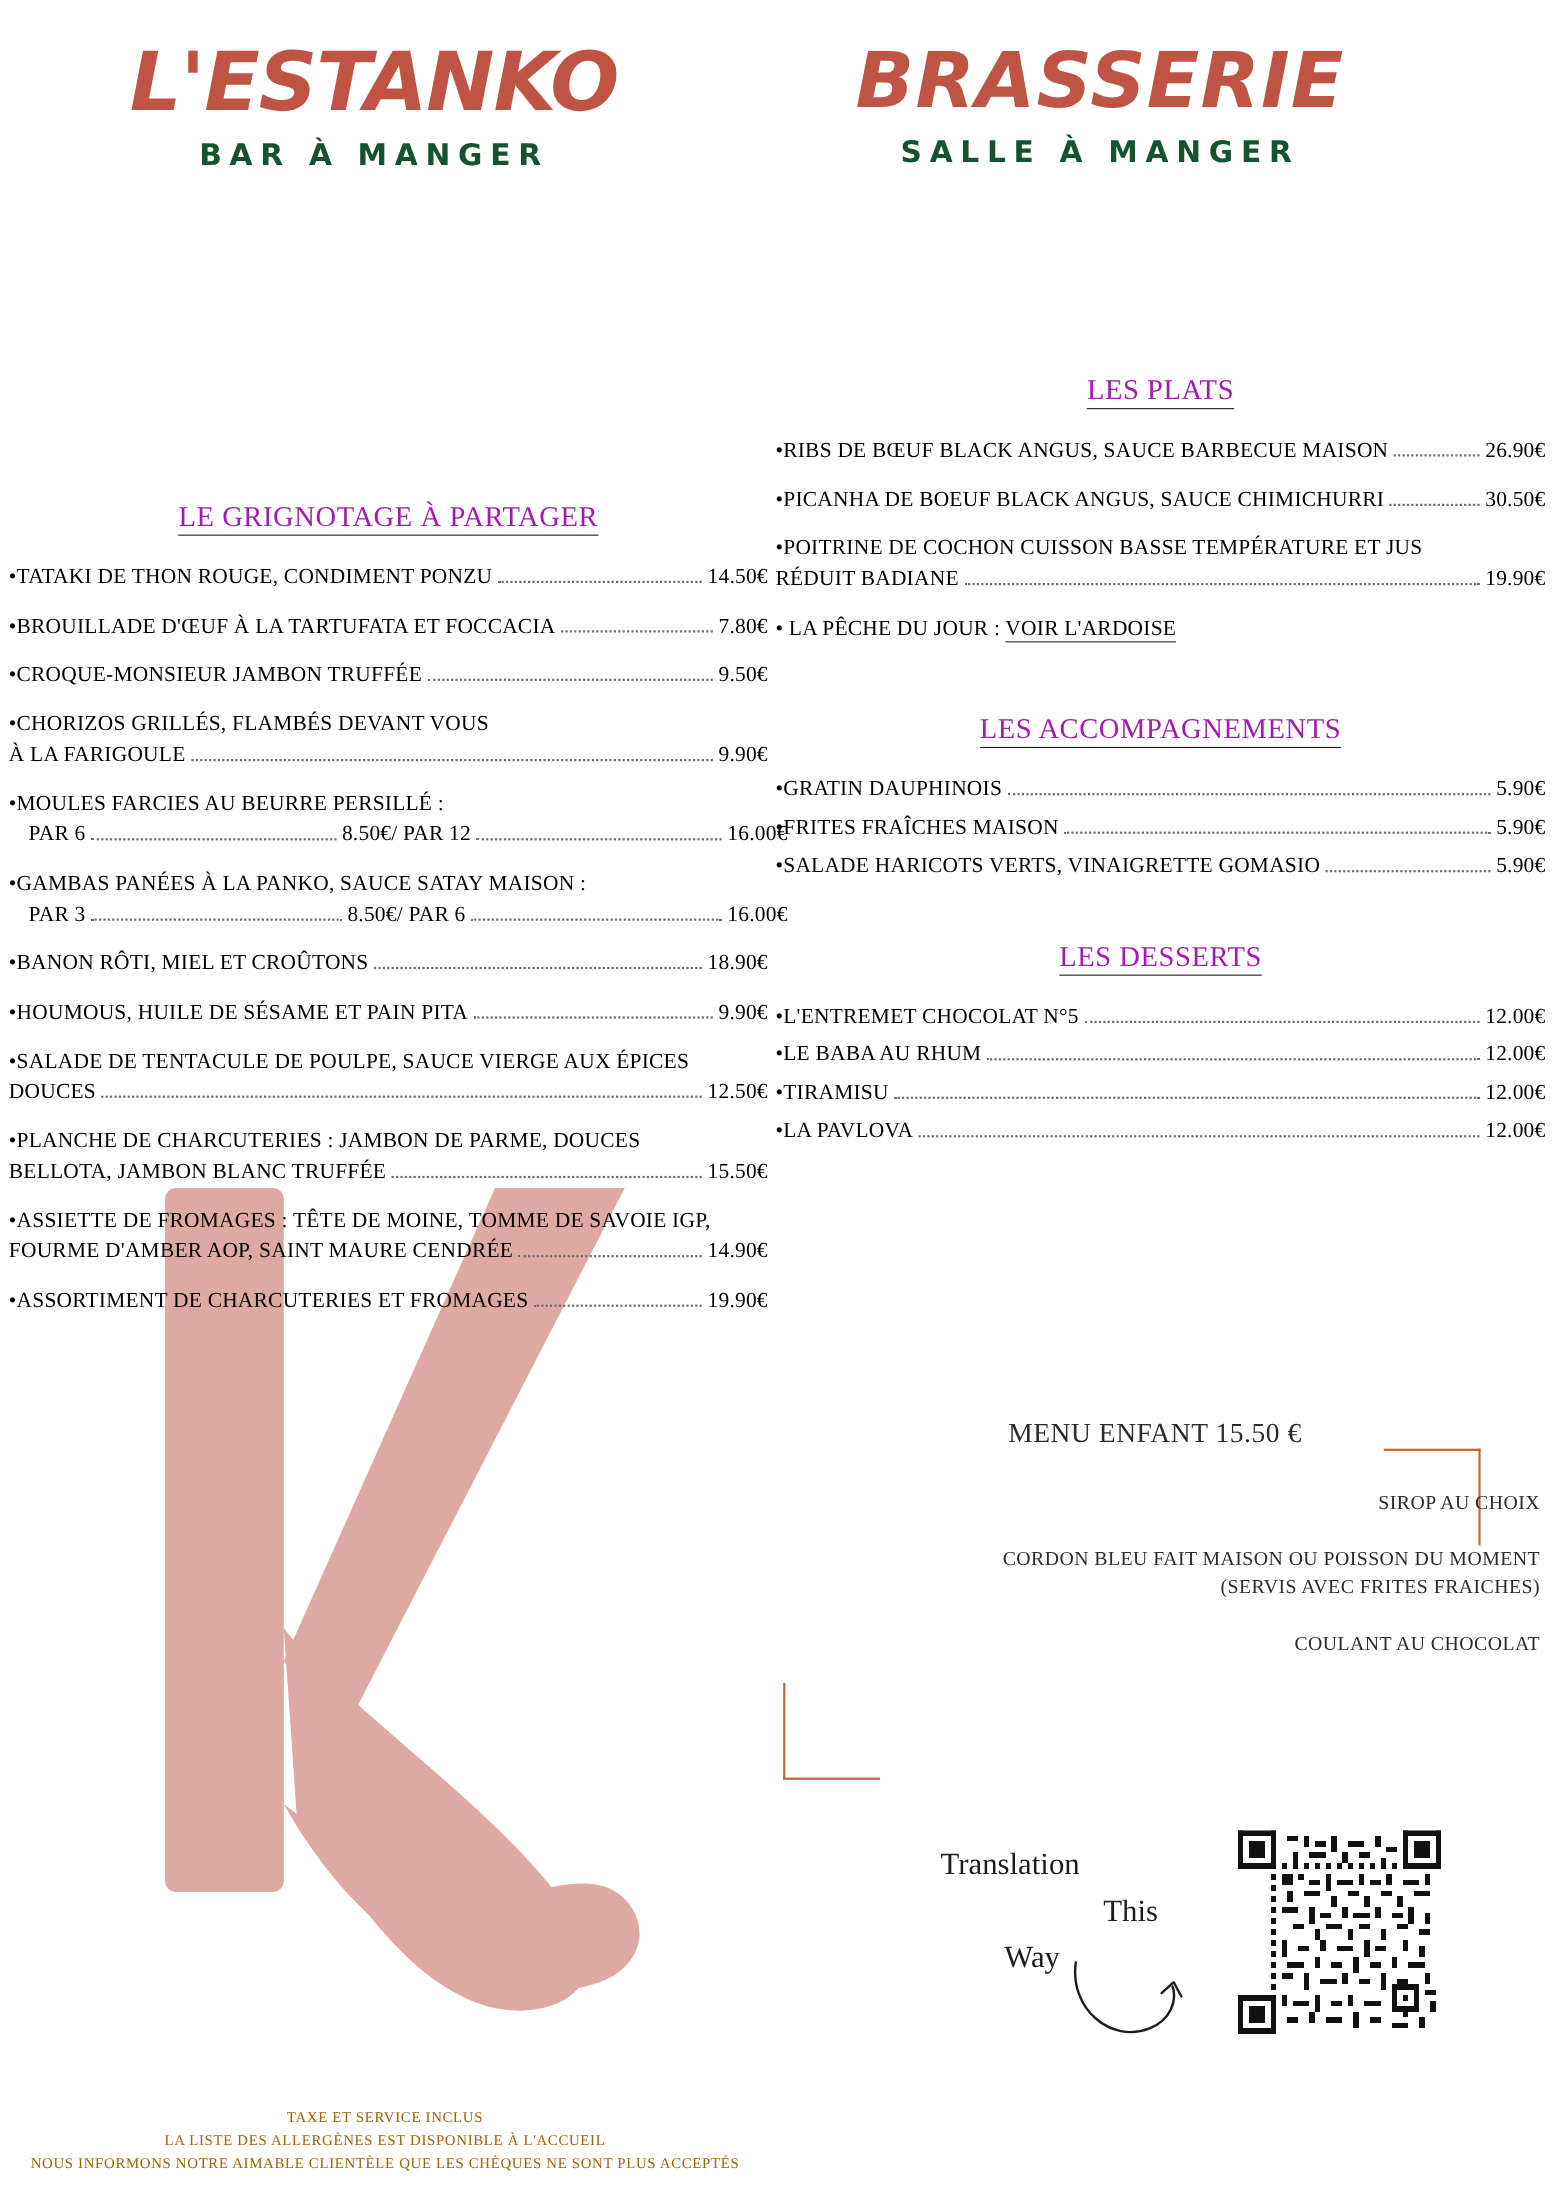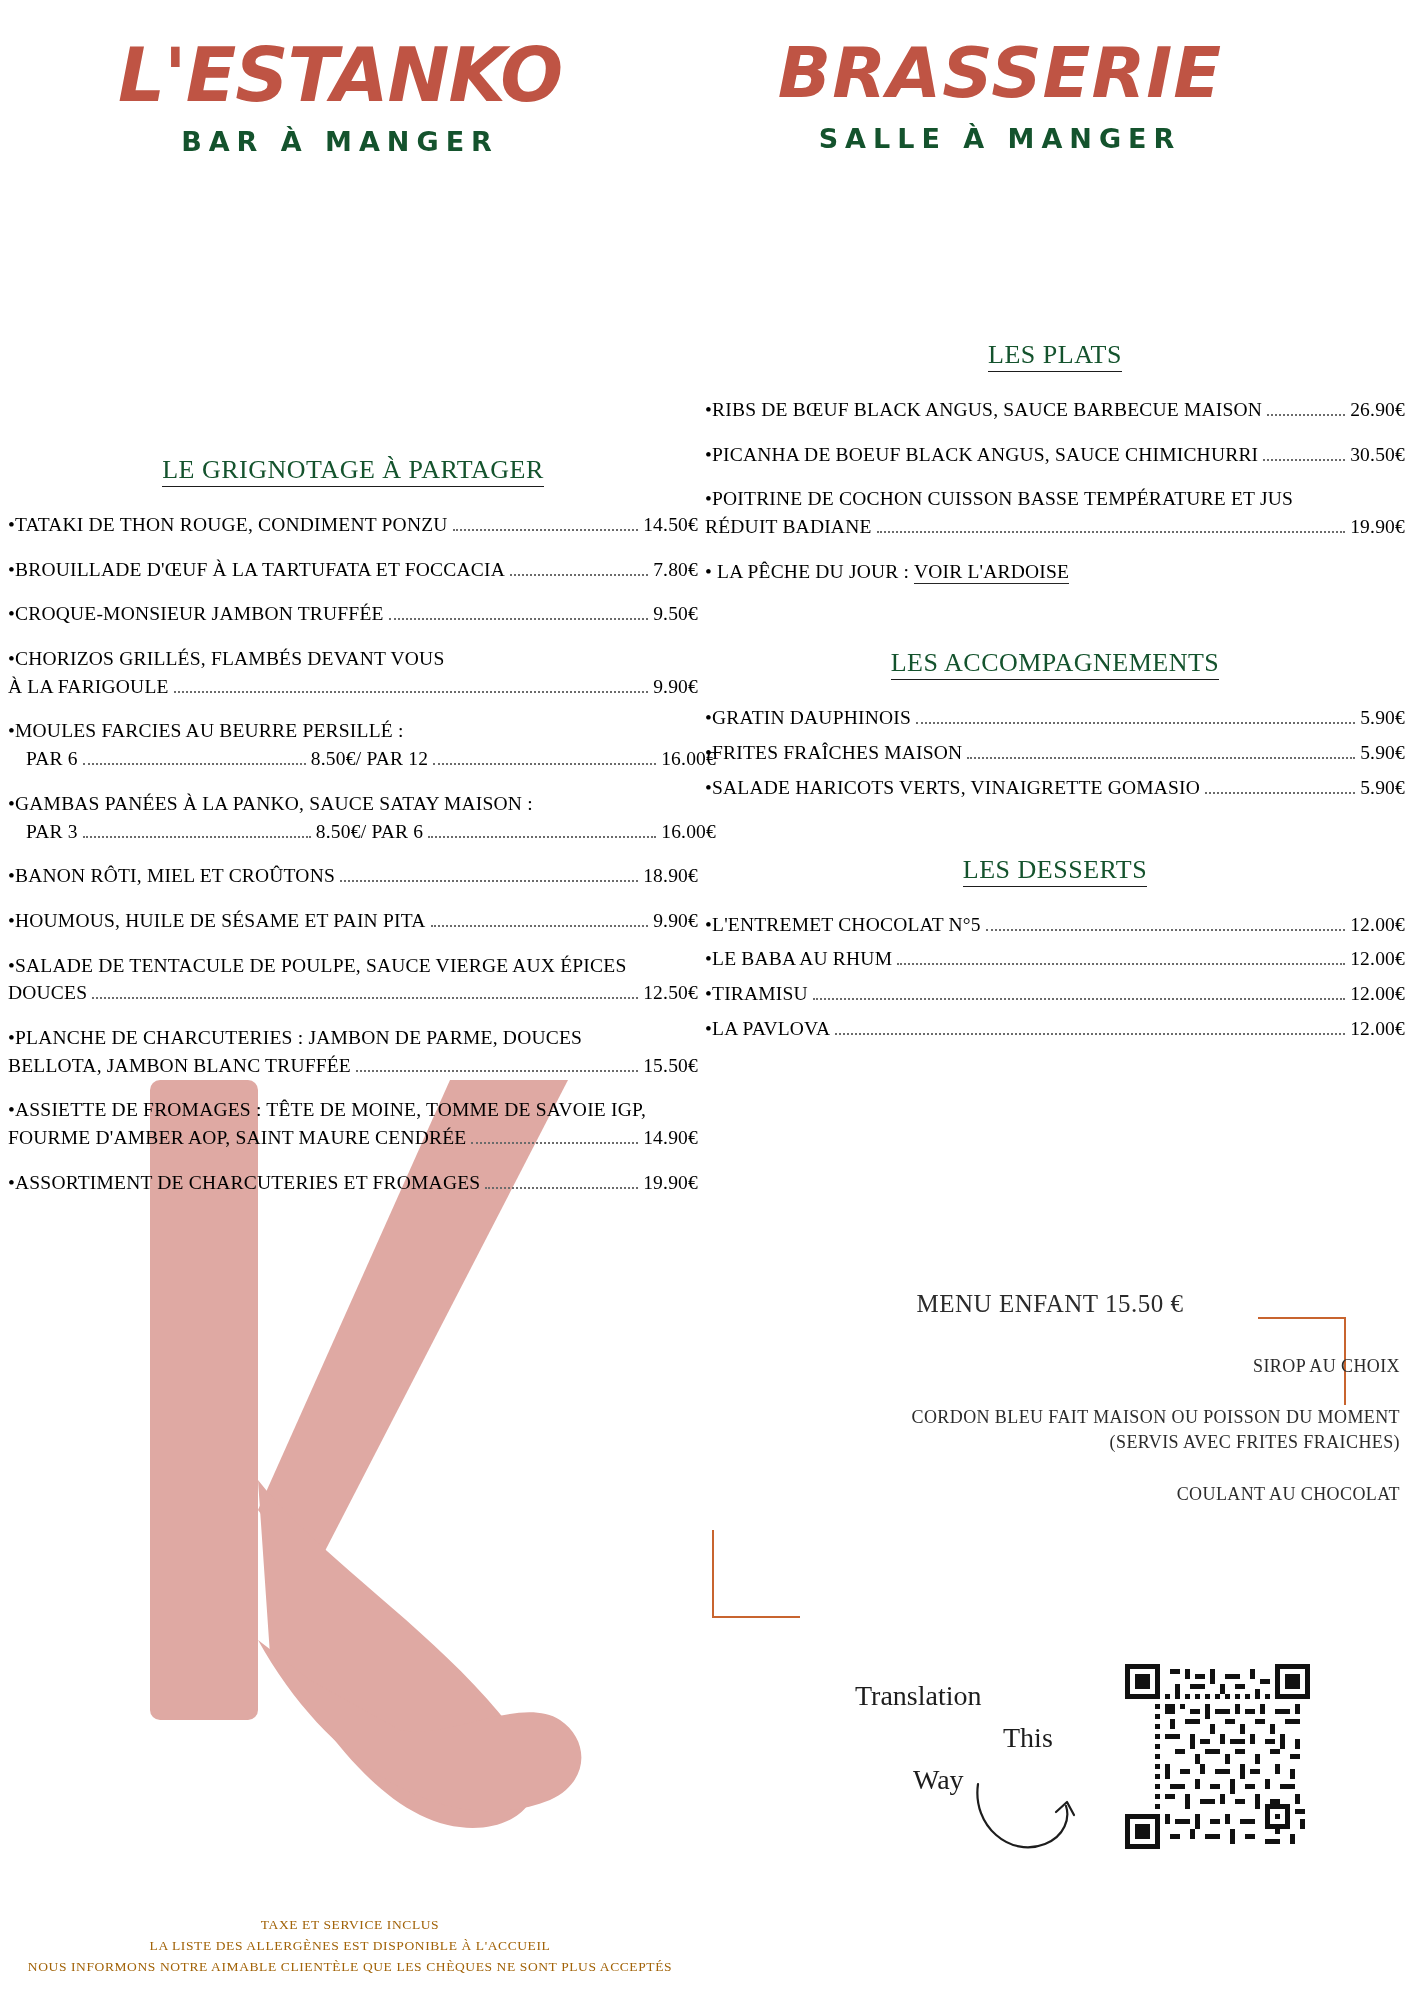--- a/index.html
+++ b/index.html
@@ -88,21 +88,21 @@
     left: 705px;
     top: 340px;
     width: 700px;
     z-index: 1;
   }
 
   .section-title {
     text-align: center;
     font-size: 26px;
     letter-spacing: 0.5px;
-    color: #14532d;
+    color: #a21caf;
     margin-bottom: 26px;
     font-family: "Liberation Serif", serif;
   }
   .section-title span {
     border-bottom: 1.5px solid #1d1d1d;
     padding-bottom: 2px;
   }
 
   .item {
     font-size: 19.5px;

